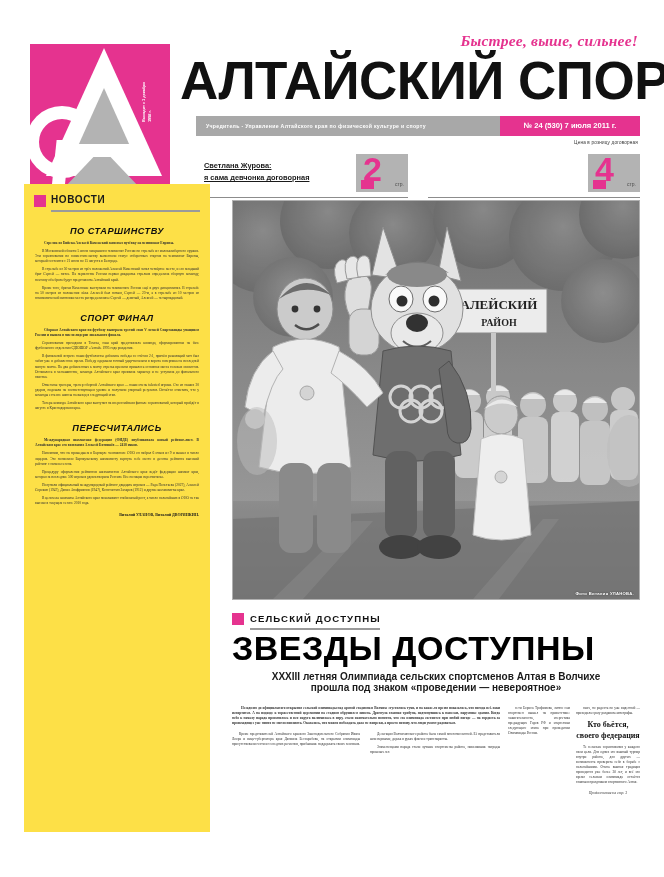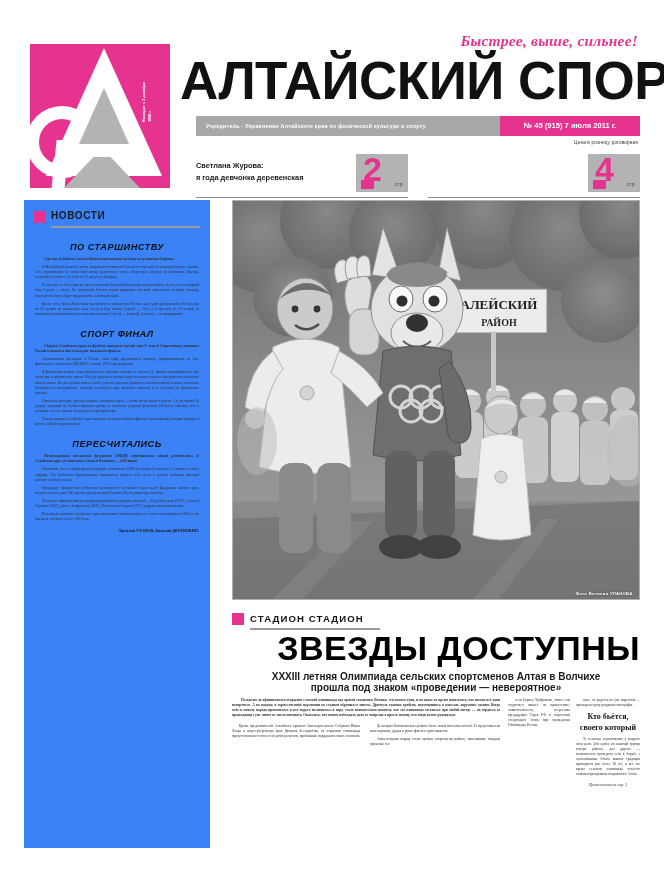--- a/index.html
+++ b/index.html
@@ -239,23 +239,24 @@
   .teaser-str {
     position: absolute;
     right: 4px;
     top: 27px;
     font-size: 5px;
     color: #4d4d4d;
     z-index: 3;
   }
   .teaser-lines {
     position: absolute;
-    left: 0;
+    left: 8px;
     top: 6px;
     width: 150px;
+    text-decoration: underline;
   }
   .teaser-line {
     display: block;
     font-size: 7.4px;
     font-weight: bold;
     line-height: 12px;
     color: #1a1a1a;
     white-space: nowrap;
   }
   .teaser-rule {
@@ -264,24 +265,24 @@
     bottom: 2px;
     width: 212px;
     height: 1px;
     background: #8c8c8c;
   }
 
   
   .sidebar {
     position: absolute;
     left: 24px;
-    top: 200px;
+    top: 184px;
     width: 186px;
     height: 648px;
-    background: #3b82f6;
+    background: #fde047;
     padding: 0;
     box-sizing: border-box;
   }
   .sec-head {
     position: relative;
     margin: 10px 0 0 10px;
     height: 14px;
   }
   .sec-bullet {
     position: absolute;
@@ -392,21 +393,21 @@
     width: 130px;
     height: 2px;
     background: #9a9a9a;
   }
 
   .headline {
     position: absolute;
     left: 232px;
     top: 628px;
     width: 408px;
-    text-align: right;
+    text-align: left;
     font-size: 34px;
     font-weight: bold;
     letter-spacing: 0.5px;
     line-height: 40px;
     color: #000000;
   }
   .subhead {
     position: absolute;
     left: 240px;
     top: 672px;
@@ -421,21 +422,21 @@
   
   .article-cols {
     position: absolute;
     left: 232px;
     top: 698px;
     width: 408px;
     height: 150px;
   }
   .acol {
     position: absolute;
-    top: 0;
+    top: 8px;
     font-family: "Liberation Serif", serif;
   }
   .acol .para { font-size: 3.5px; line-height: 5px; }
 
   .acol-wide { left: 0; width: 268px; }
   .acol-m    { left: 276px; width: 62px; }
   .acol-r    { left: 344px; width: 64px; }
 
   .sub-split {
     position: relative;
@@ -484,35 +485,35 @@
       <div class="logo-since-wrap">
         <span class="logo-since-txt">Выходит с 1 декабря 1998 г.</span>
       </div>
     </div>
 
     <div class="paper-title">АЛТАЙСКИЙ СПОРТ</div>
 
     <div class="founder-bar">
       <span class="founder-text">Учредитель - Управление Алтайского края по физической культуре и спорту</span>
       <div class="issue-box">
-        <span class="issue-text">№ 45 (915) 7 июля 2011 г.</span>
+        <span class="issue-text">№ 24 (530) 7 июля 2011 г.</span>
       </div>
     </div>
     <div class="price-note">Цена в розницу договорная</div>
 
     <div class="teasers">
 
       <div class="teaser left">
         <div class="teaser-grayblock"></div>
         <div class="teaser-chip"></div>
         <div class="teaser-num">2</div>
         <div class="teaser-str">стр.</div>
         <div class="teaser-lines">
           <span class="teaser-line">Светлана Журова:</span>
-          <span class="teaser-line">я года девчонка деревенская</span>
+          <span class="teaser-line">я сама девчонка договорная</span>
         </div>
         <div class="teaser-rule"></div>
       </div>
 
       <div class="teaser right">
         <div class="teaser-grayblock"></div>
         <div class="teaser-chip"></div>
         <div class="teaser-num">4</div>
         <div class="teaser-str">стр.</div>
         <div class="teaser-rule"></div>
@@ -694,21 +695,21 @@
         <ellipse cx="396" cy="250" rx="22" ry="36"></ellipse>
       </g>
 
       <rect x="0" y="0" width="406" height="398" fill="#808080" opacity="0.05"></rect>
     </svg>
     <div class="photo-credit">Фото Виталия УЛАНОВА.</div>
   </div>
 
   <div class="kicker">
     <span class="kicker-bullet"></span>
-    <span class="kicker-text">СТАДИОН СТАДИОН</span>
+    <span class="kicker-text">СЕЛЬСКИЙ ДОСТУПНЫ</span>
     <span class="kicker-rule"></span>
   </div>
 
   <div class="headline">ЗВЕЗДЫ ДОСТУПНЫ</div>
 
   <div class="subhead">
     <span>XXXIII летняя Олимпиада сельских спортсменов Алтая в Волчихе</span><br>
     <span>прошла под знаком «проведении — невероятное»</span>
   </div>
 
@@ -730,21 +731,21 @@
 
     <div class="acol acol-m">
       <p class="para blurtext">сети Бориса Трофимова, лично сам спортсмен вышел на приветствие: зажигательность, энергетика предыдущих Годов РФ и энергетики следующего этапа при проведении Олимпиады России.</p>
     </div>
 
     <div class="acol acol-r">
       <p class="para blurtext">ских, но радость по уже виденной — приходила сразу раздавать автографы.</p>
 
       <div class="mini-head">
         <span>Кто бьётся,</span><br>
-        <span>своего который</span>
+        <span>своего федерация</span>
       </div>
 
       <p class="para blurtext">Те сельские соревнования у каждого свои цели. Для одних это важный турнир внутри района, для других — возможность проверить себя в борьбе с сильнейшими. Очень важная традиция проводится уже более 30 лет, и всё это время сельская олимпиада остаётся главным праздником спортивного Алтая.</p>
 
       <div class="cont-note">Продолжение на стр. 3</div>
     </div>
 
   </div>
 
 </div>

